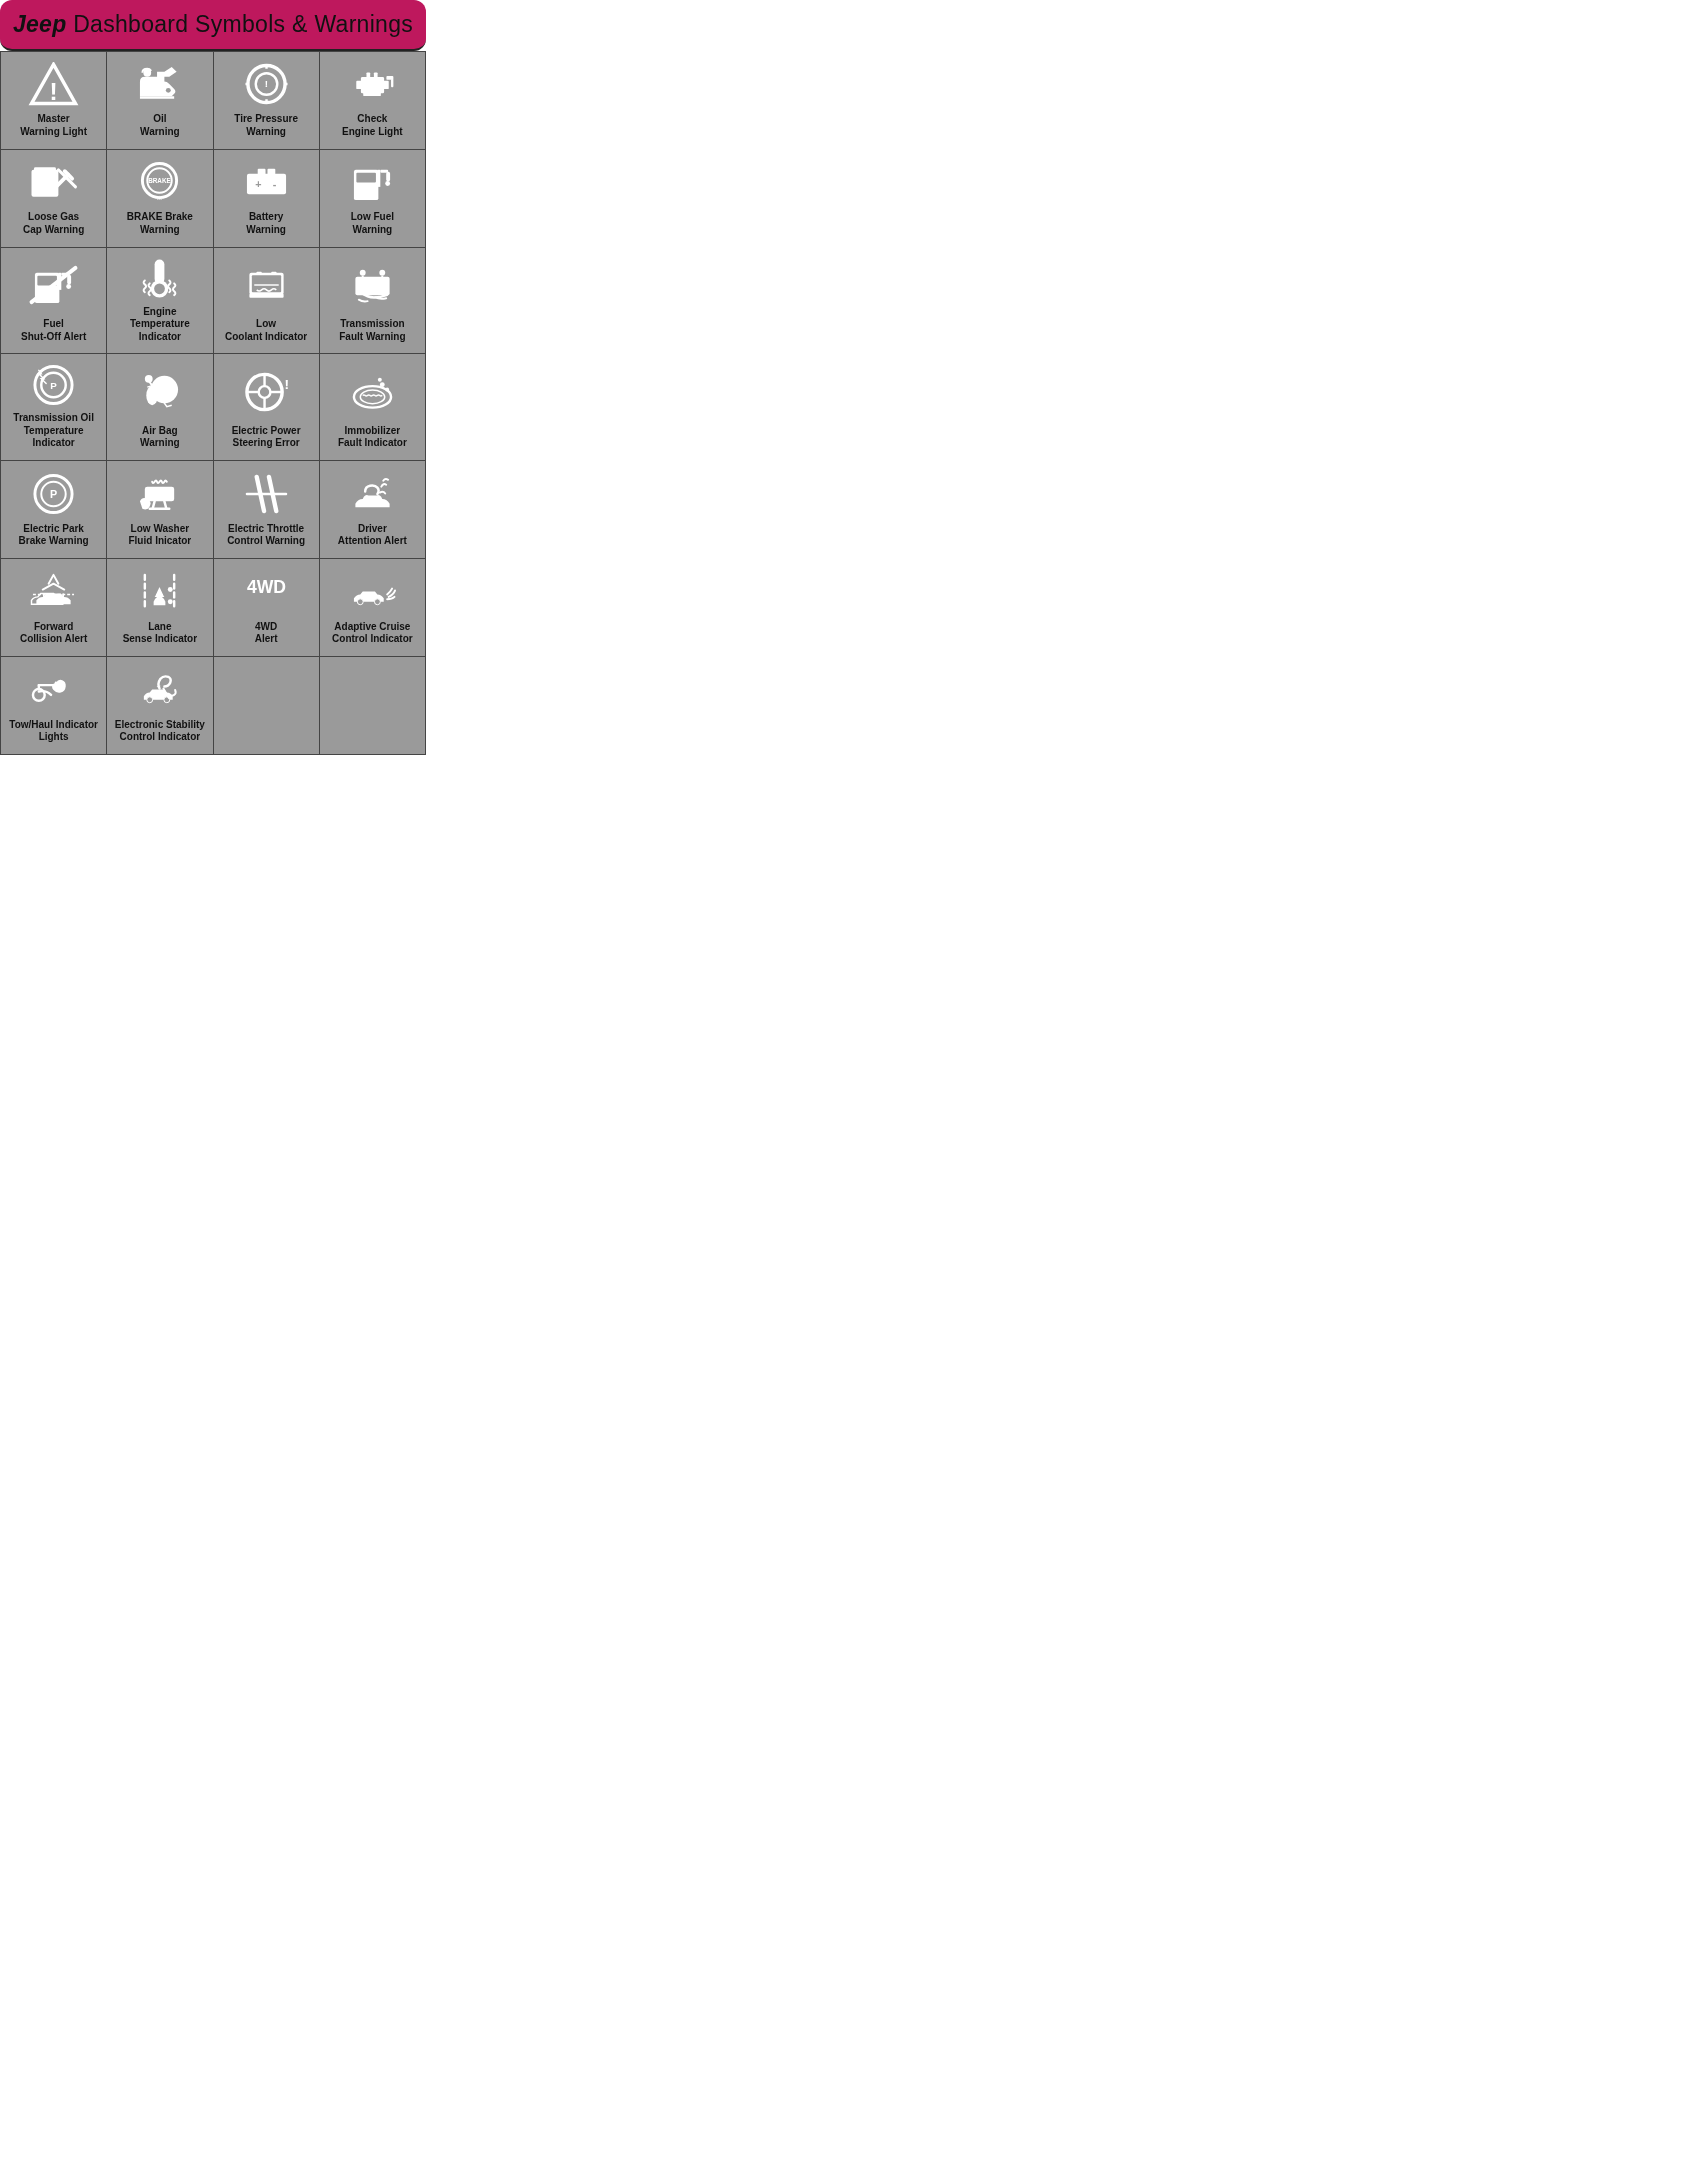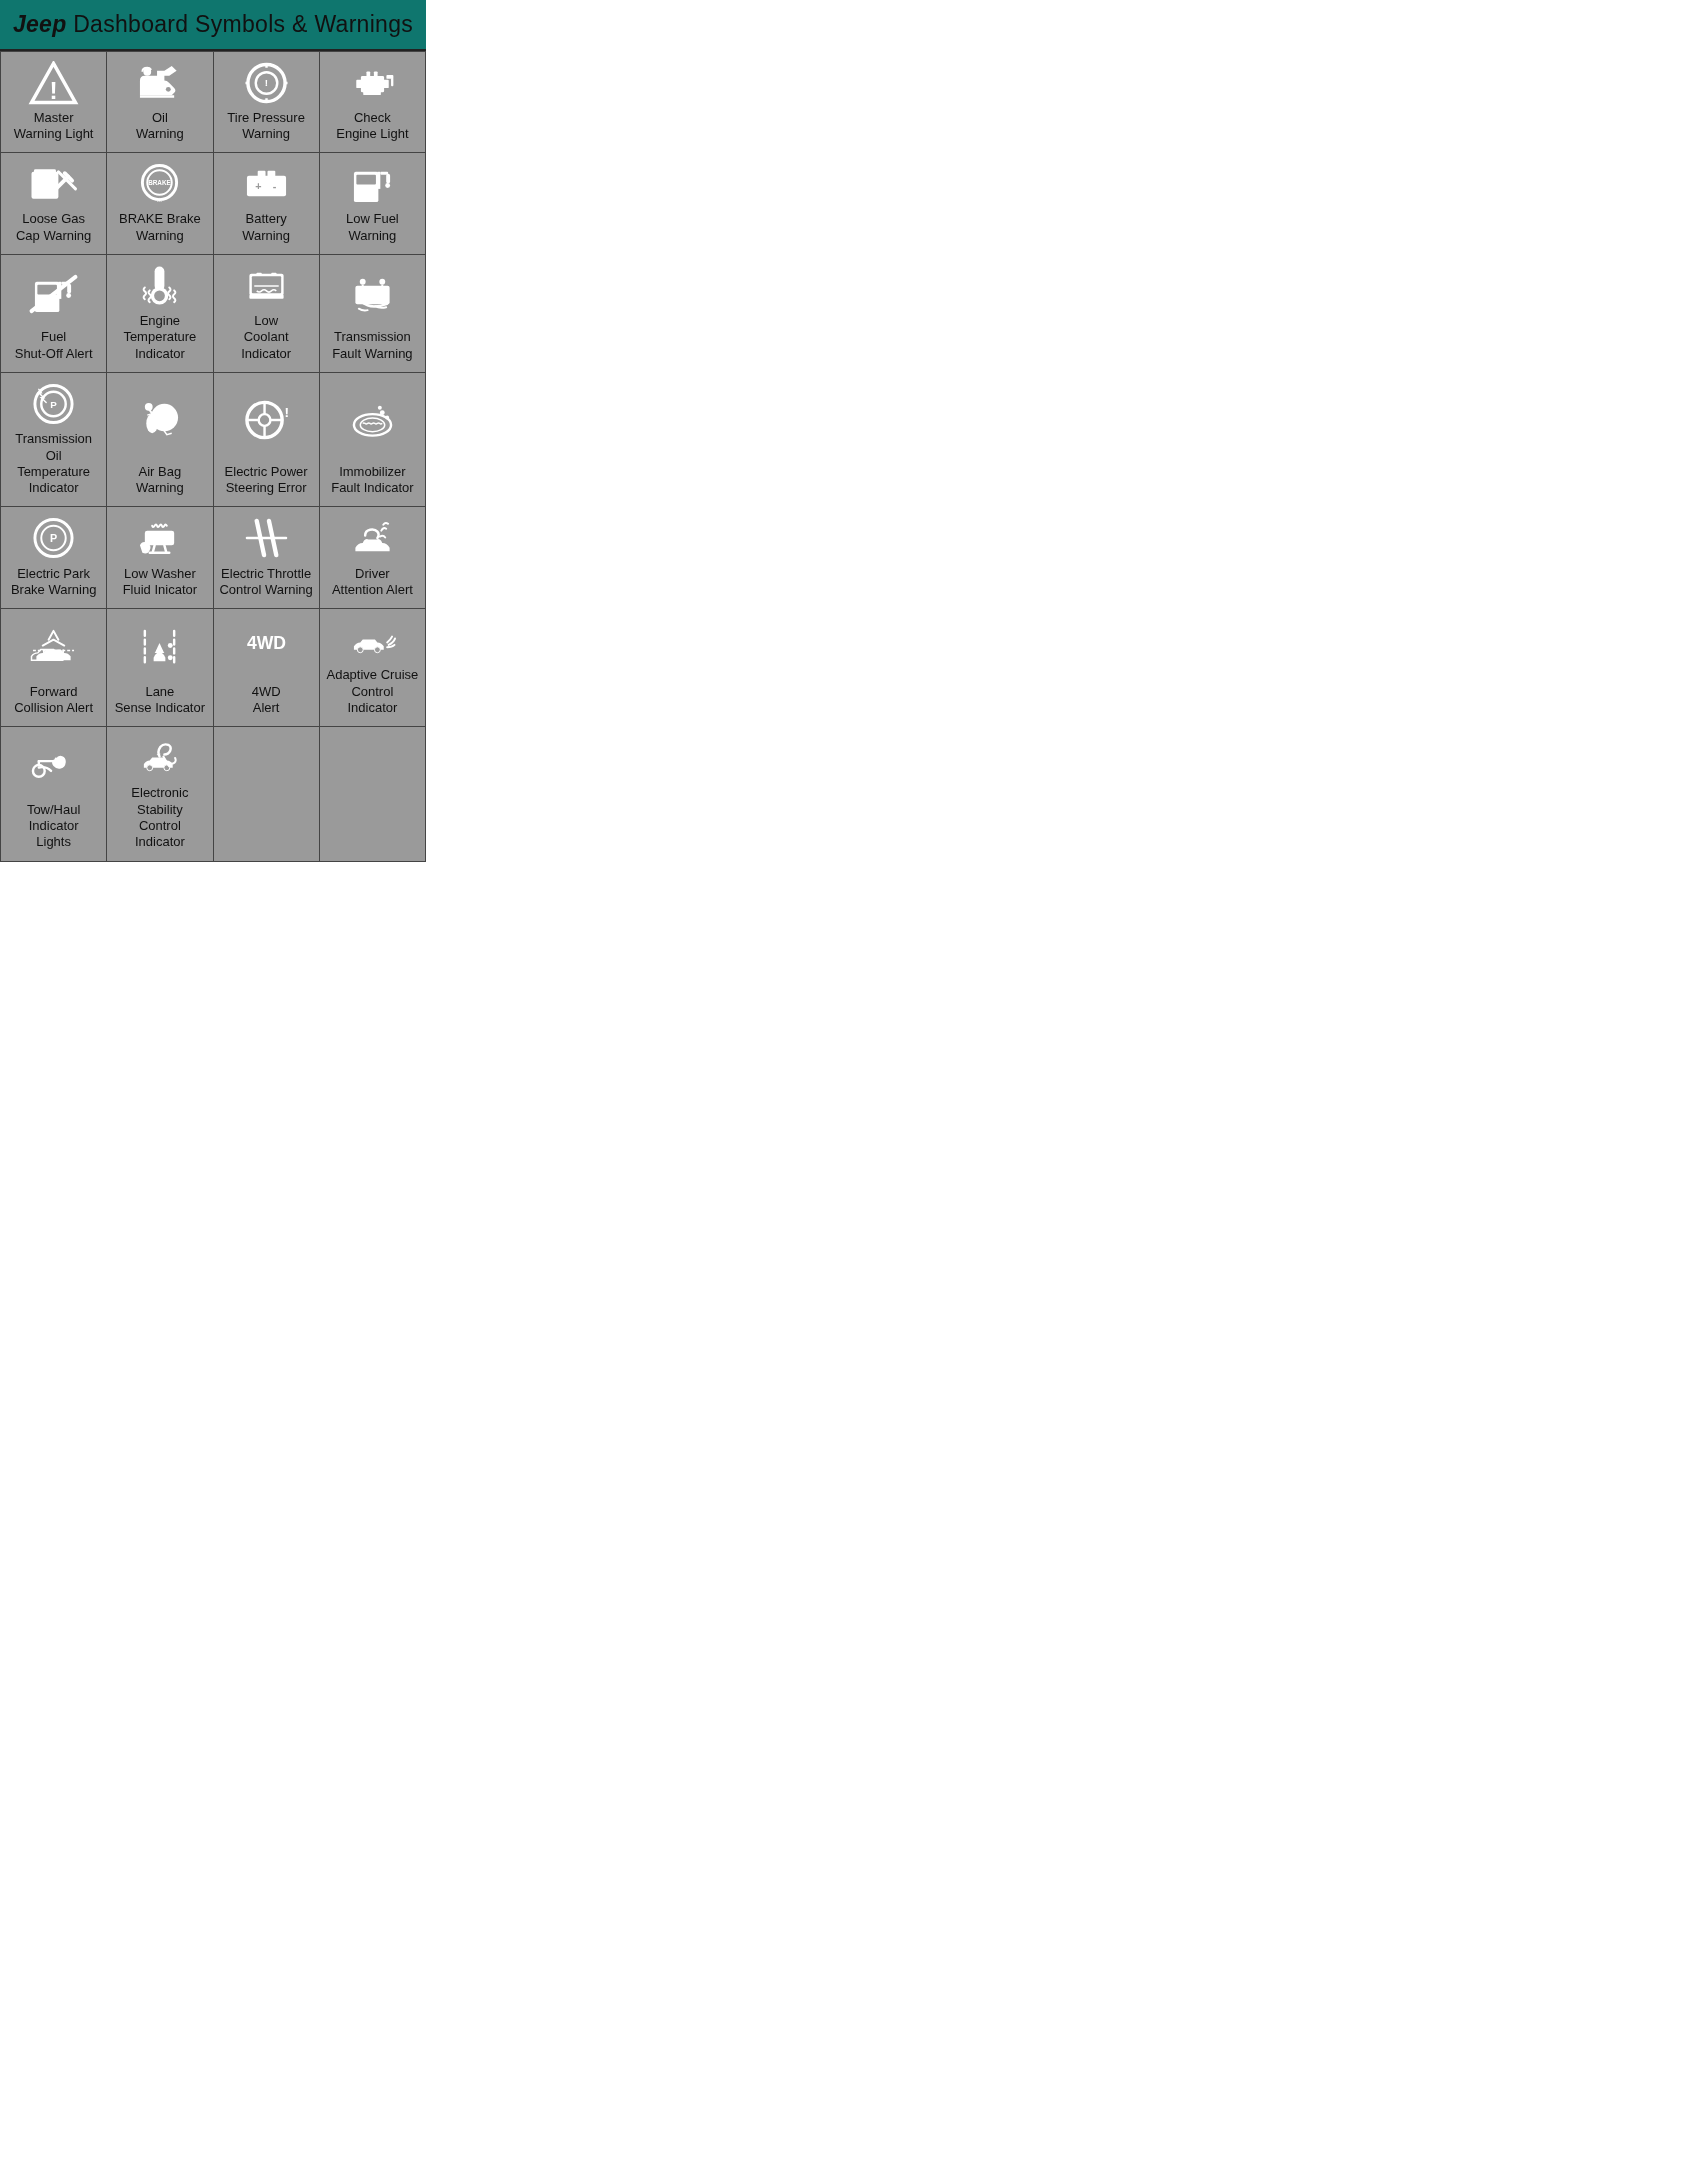--- a/index.html
+++ b/index.html
@@ -2,24 +2,25 @@
 <html style="font-size:10.2px"><head>
   <meta charset="utf-8">
   <style>
     * { box-sizing: border-box; margin: 0; padding: 0; }
     body {
       background: #fff;
       font-family: Arial, Helvetica, sans-serif;
       width: 426px;
     }
     .header {
-      background: #0f766e;
+      background: #be185d;
       padding: 11.4px 6.3px 10.2px;
       text-align: center;
       border-bottom: 2.5px solid #222;
+      border-radius: 12px;
     }
     .header-title {
       font-size: 23px;
       color: #111;
       font-weight: normal;
       letter-spacing: 0.3px;
     }
     .header-title strong {
       font-weight: 900;
       font-style: italic;
@@ -47,22 +48,22 @@
       align-items: center;
       justify-content: center;
       width: 100%;
     }
     .cell-icon svg {
       fill: white;
       width: 51px;
       height: 44px;
     }
     .cell-label {
-      font-size: 13px;
-      font-weight: 400;
+      font-size: 10px;
+      font-weight: 700;
       color: #111;
       text-align: center;
       line-height: 1.25;
       margin-top: 5.1px;
     }
     
     .cell-empty {
       background: #9a9a9a;
       border-right: 1.9px solid #444;
       border-bottom: 1.9px solid #444;

